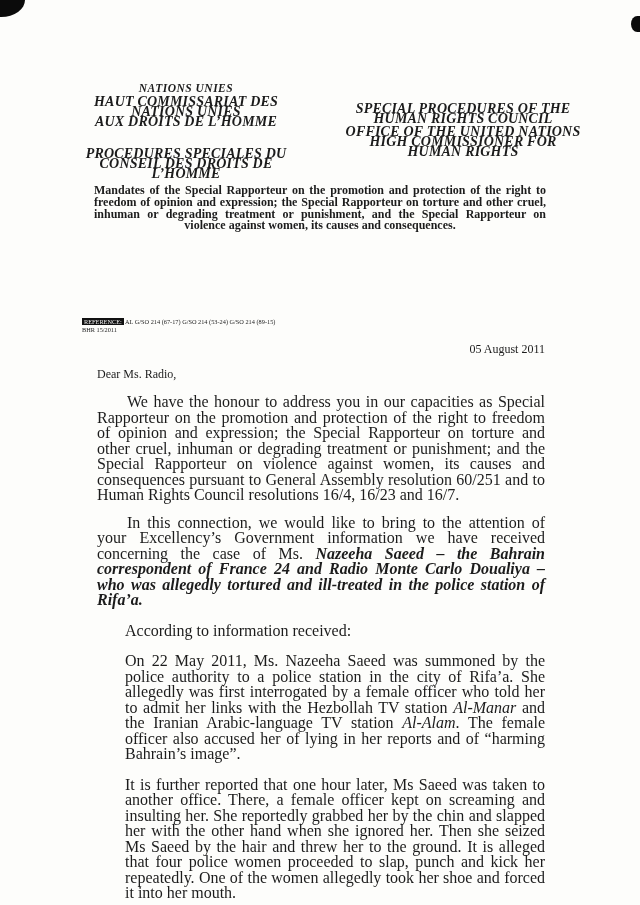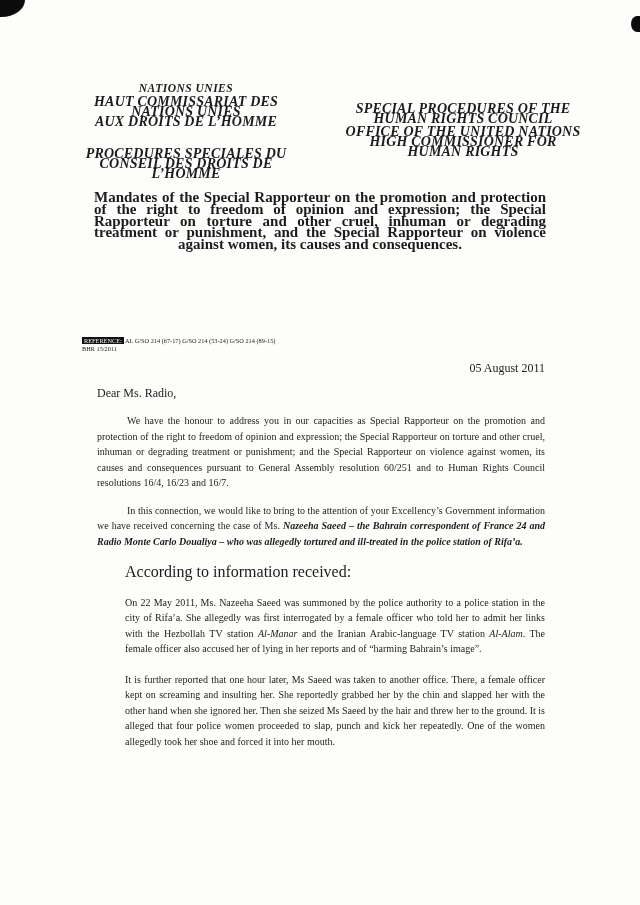--- a/index.html
+++ b/index.html
@@ -21,34 +21,34 @@
                  border-top-left-radius: 70% 50%; border-bottom-left-radius: 70% 50%; }
 
   
   .letterhead { display: flex; justify-content: space-between; padding: 82px 58px 0 67px; font-style: italic; }
   .lh-col { width: 238px; text-align: center; }
   .lh-title { font-size: 11.5px; font-weight: bold; letter-spacing: .5px; }
   .lh-sub { font-size: 14px; font-weight: bold; line-height: 10px; margin-top: 3px; letter-spacing: .2px; }
   .lh-unit { margin-top: 22px; }
 
   .mandate {
-    width: 452px; margin: 13px auto 0;
-    font-size: 15px; font-weight: bold; line-height: 11.8px;
+    width: 452px; margin: 6px auto 0;
+    font-size: 12px; font-weight: bold; line-height: 11.8px;
     text-align: justify; text-align-last: center;
   }
 
   .reference { margin: 86px 0 0 82px; font-size: 6.3px; line-height: 7.6px; color: #222; }
   .ref-label { background: #111; color: #ededed; padding: 0 2px; }
 
   .date { margin: 9px 95px 0 0; text-align: right; font-size: 12px; }
   .salutation { margin: 10px 0 0 97px; font-size: 12px; }
 
   .para {
     margin: 12px 95px 0 97px;
-    font-size: 10px; line-height: 15.5px;
+    font-size: 16px; line-height: 15.5px;
     text-align: justify; text-indent: 30px;
   }
   .lead-in { margin: 15px 95px 0 125px; font-size: 16px; line-height: 15.5px; }
   .para.quoted { margin-left: 125px; margin-top: 15px; text-indent: 0; }
 
   .b { font-weight: bold; font-style: italic; }
   .i { font-style: italic; }
 </style>
 </head>
 <body>

